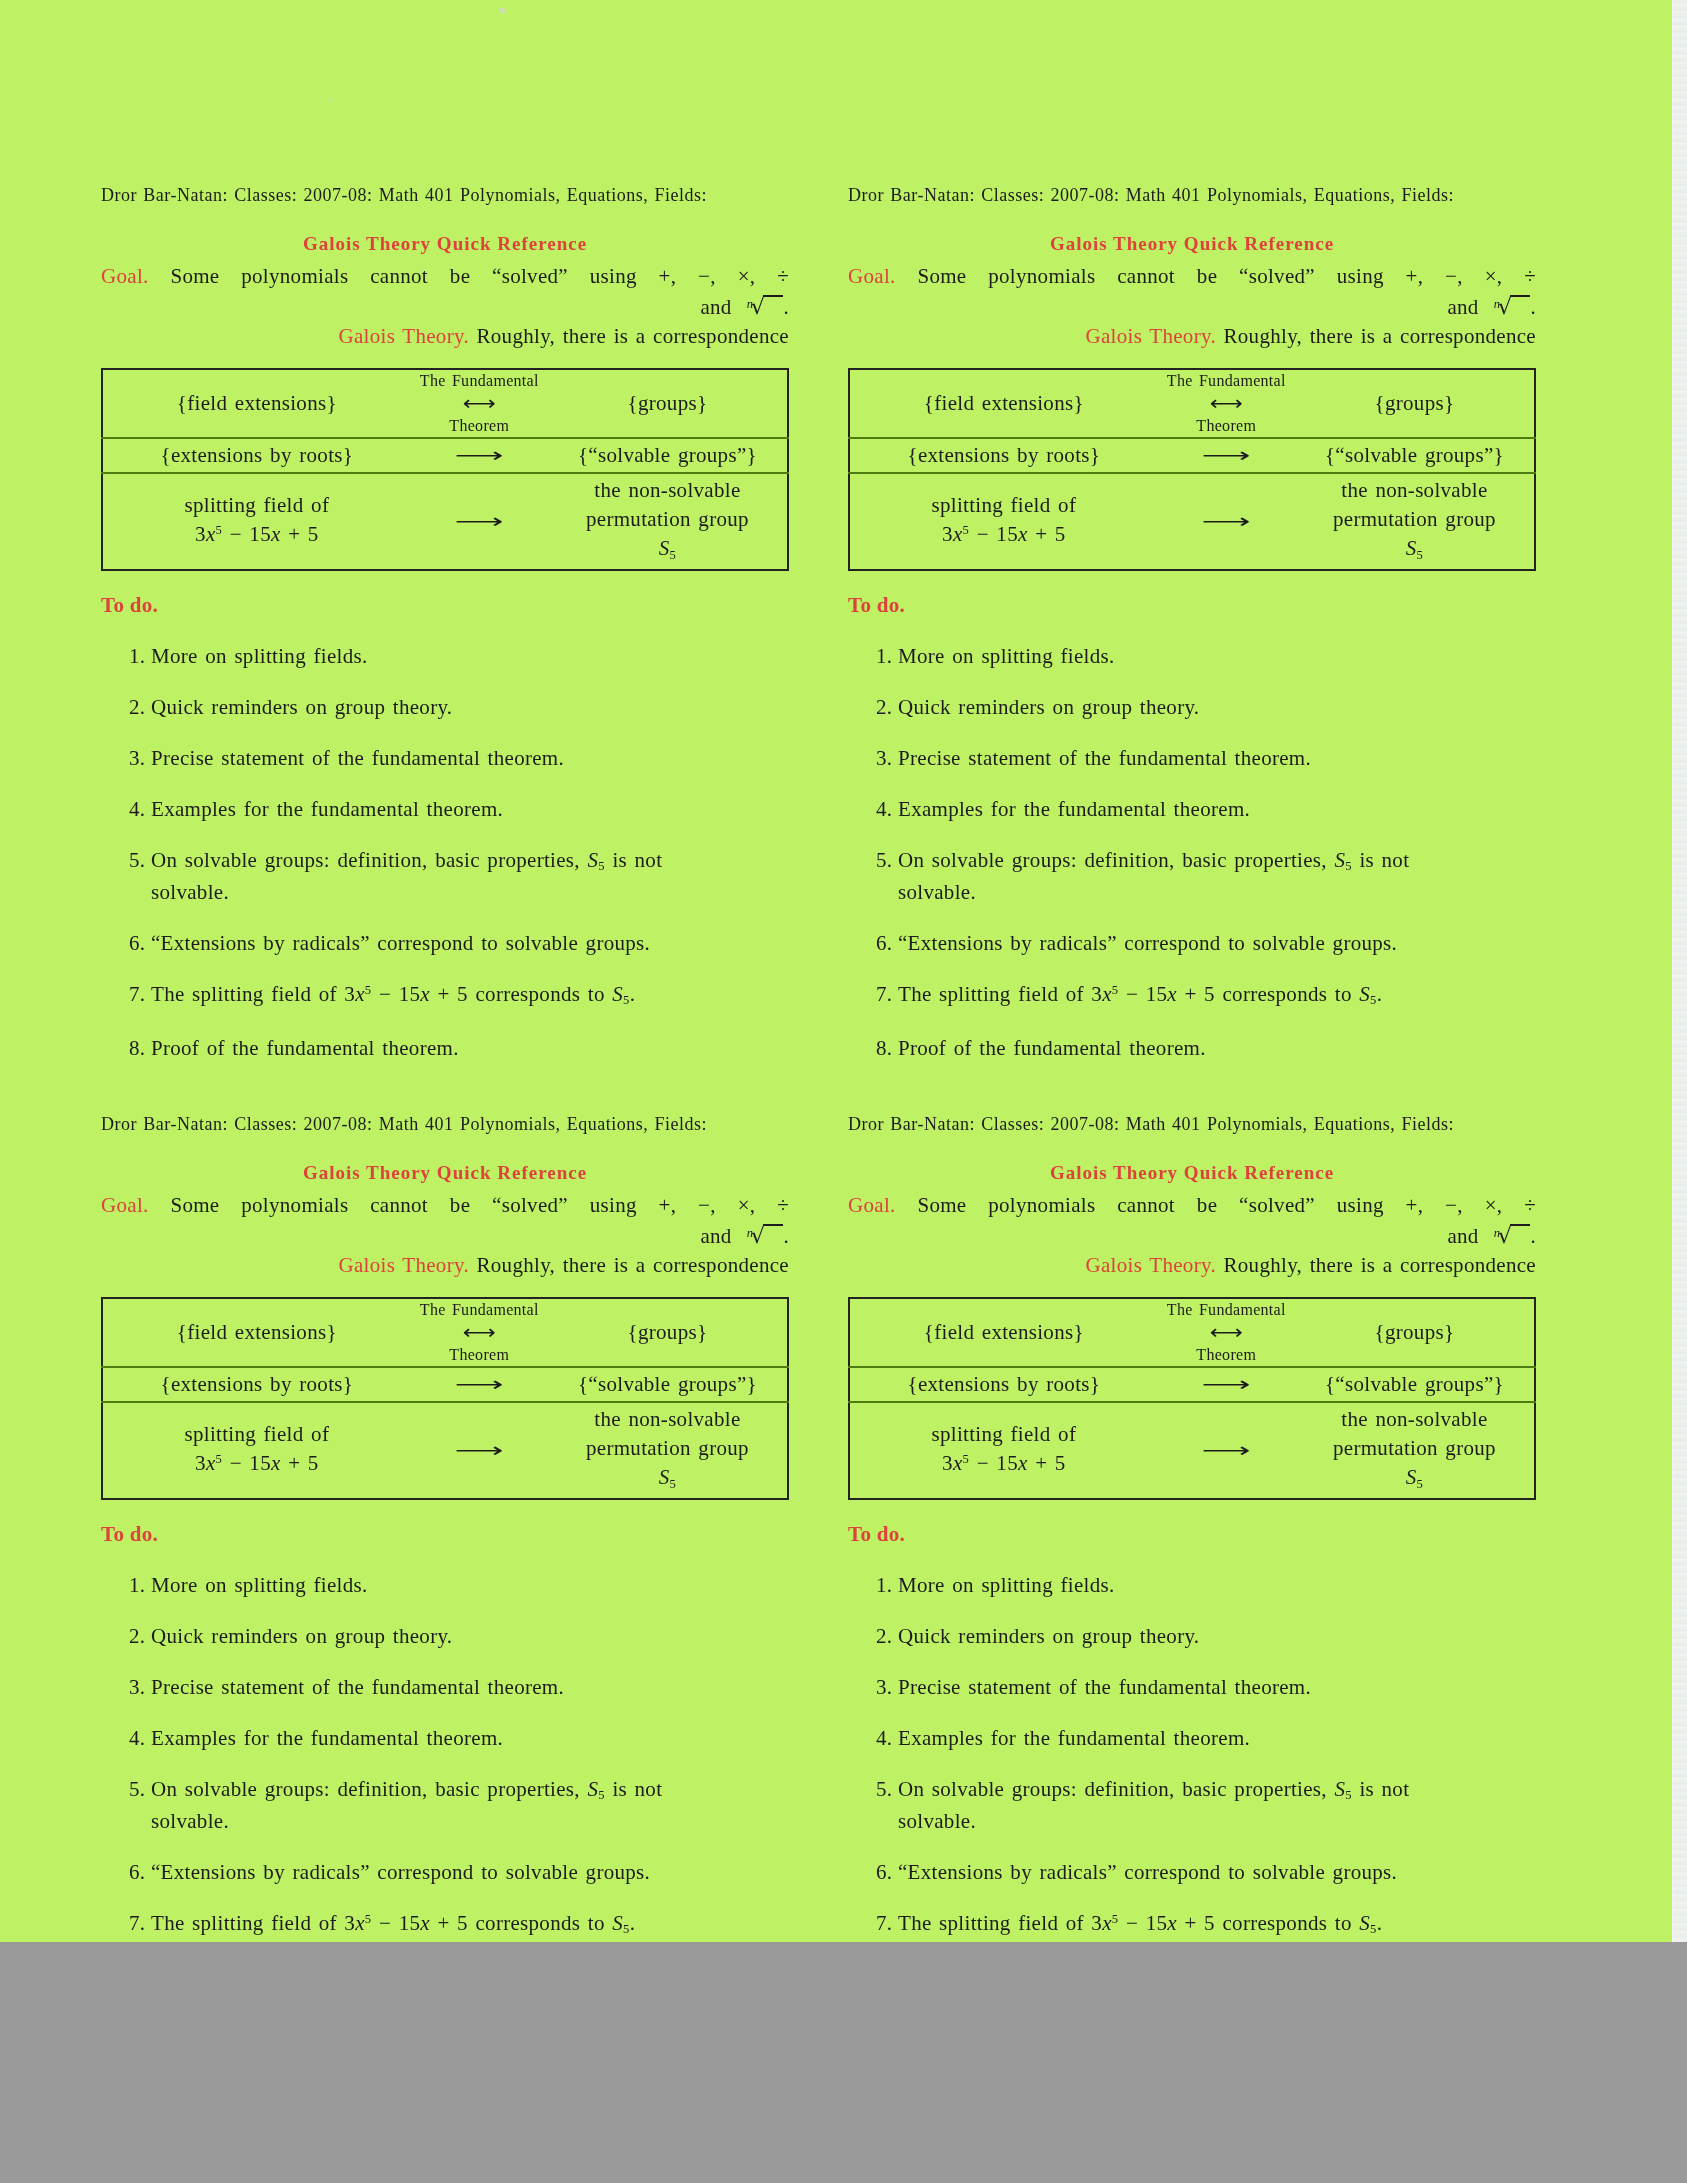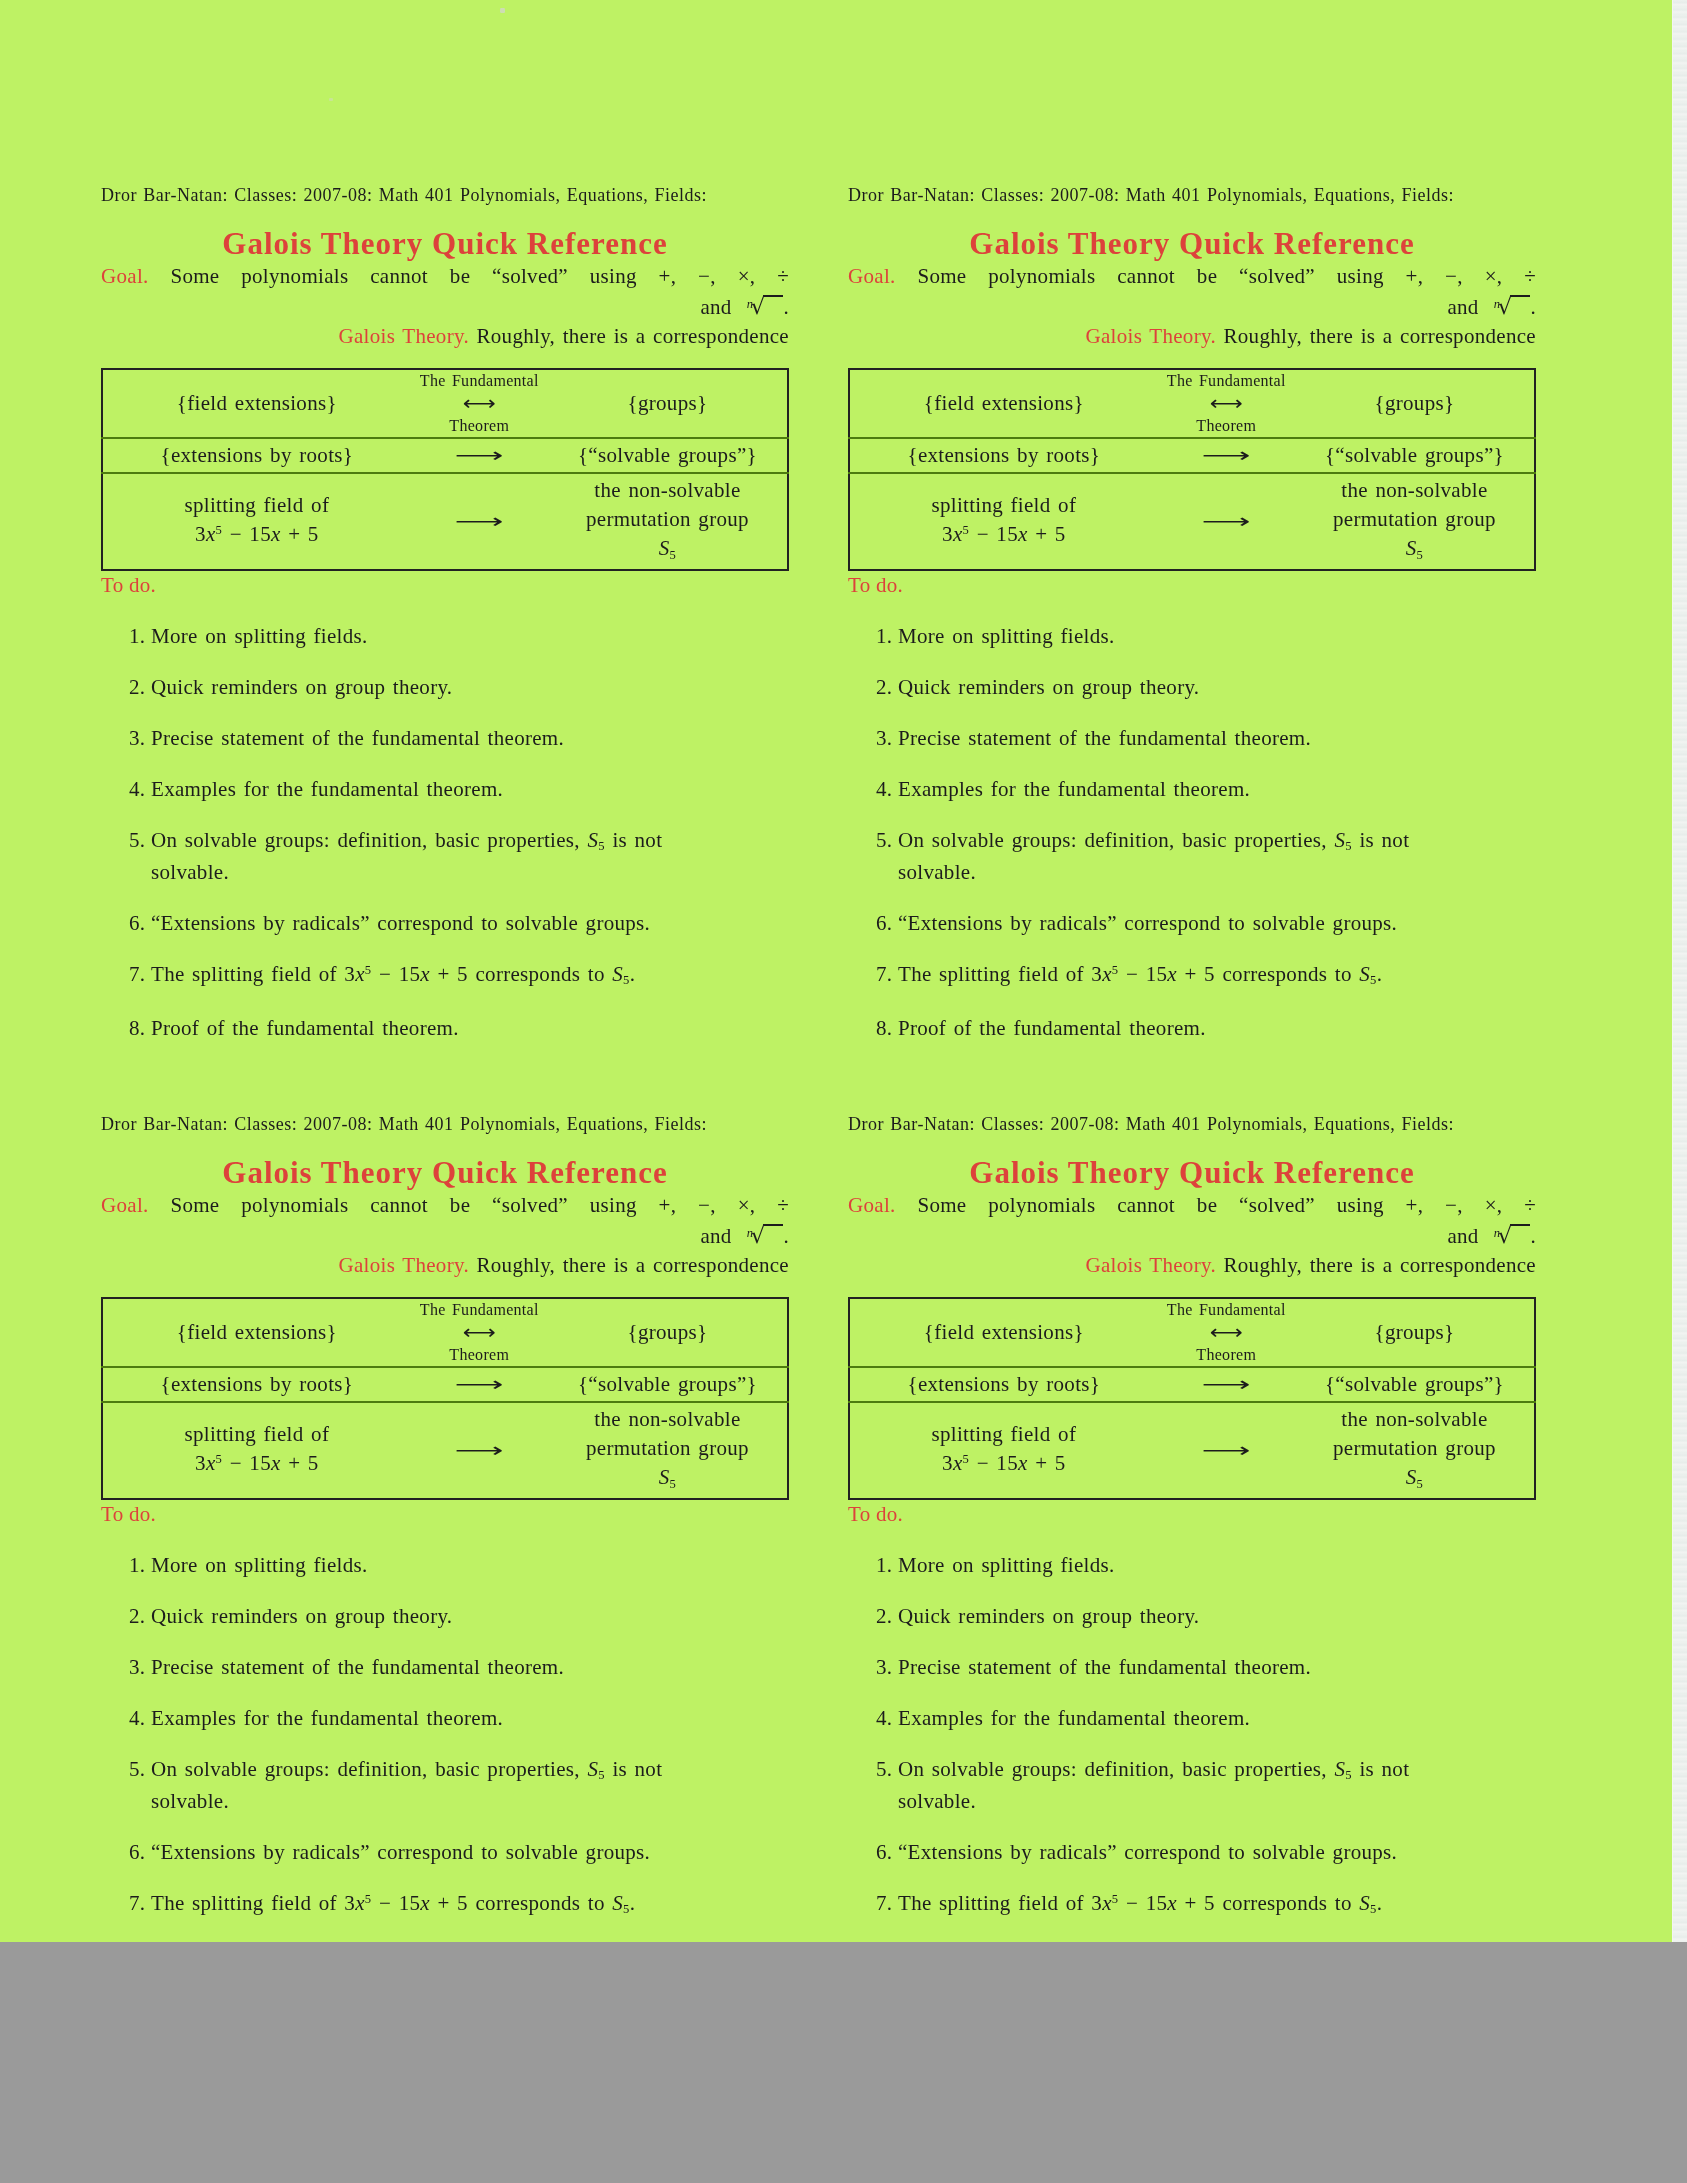--- a/index.html
+++ b/index.html
@@ -19,21 +19,21 @@
   .slot-br{left:848px;top:1113px;}
 
   
   .hdr{
     font-size:18px;line-height:22.5px;
     letter-spacing:0.5px;word-spacing:1.3px;
     white-space:nowrap;
   }
   .title{
     margin:20px 0 0 0;
-    font-size:31px;line-height:34px;
+    font-size:19px;line-height:34px;
     font-weight:bold;letter-spacing:1px;
     text-align:center;
     color:#dd423b;
   }
   .body-text{font-size:21px;line-height:30px;letter-spacing:0.3px;word-spacing:2px;text-align:right;}
   .goal-line{
     margin-top:0;
     text-align:justify;text-align-last:justify;
   }
   .red{color:#dd423b;}
@@ -62,21 +62,21 @@
   .small-lbl{font-size:16px;line-height:17px;letter-spacing:0.3px;}
   .arrow{
     font-family:"DejaVu Sans",sans-serif;
     display:inline-block;font-size:20px;line-height:17px;
   }
   .arrow.lr{transform:scaleX(1.15);}
   .arrow.r{transform:scaleX(1.7);}
   .mathline{line-height:29px;}
 
   
-  .todo-head{font-size:21px;line-height:29px;letter-spacing:0.3px;}
+  .todo-head{margin-top:20px;font-size:21px;line-height:29px;letter-spacing:0.3px;font-weight:bold;}
   .todo-list{margin:0;padding:0;list-style:none;}
   .todo-item{
     position:relative;margin-top:22px;
     padding-left:50px;
     font-size:21px;line-height:29px;letter-spacing:0.3px;word-spacing:2px;
   }
   .todo-item .num{position:absolute;left:28px;width:0;white-space:nowrap;}
   sup{font-size:.6em;vertical-align:baseline;position:relative;top:-.55em;}
   sub{font-size:.6em;vertical-align:baseline;position:relative;top:.25em;}
 

